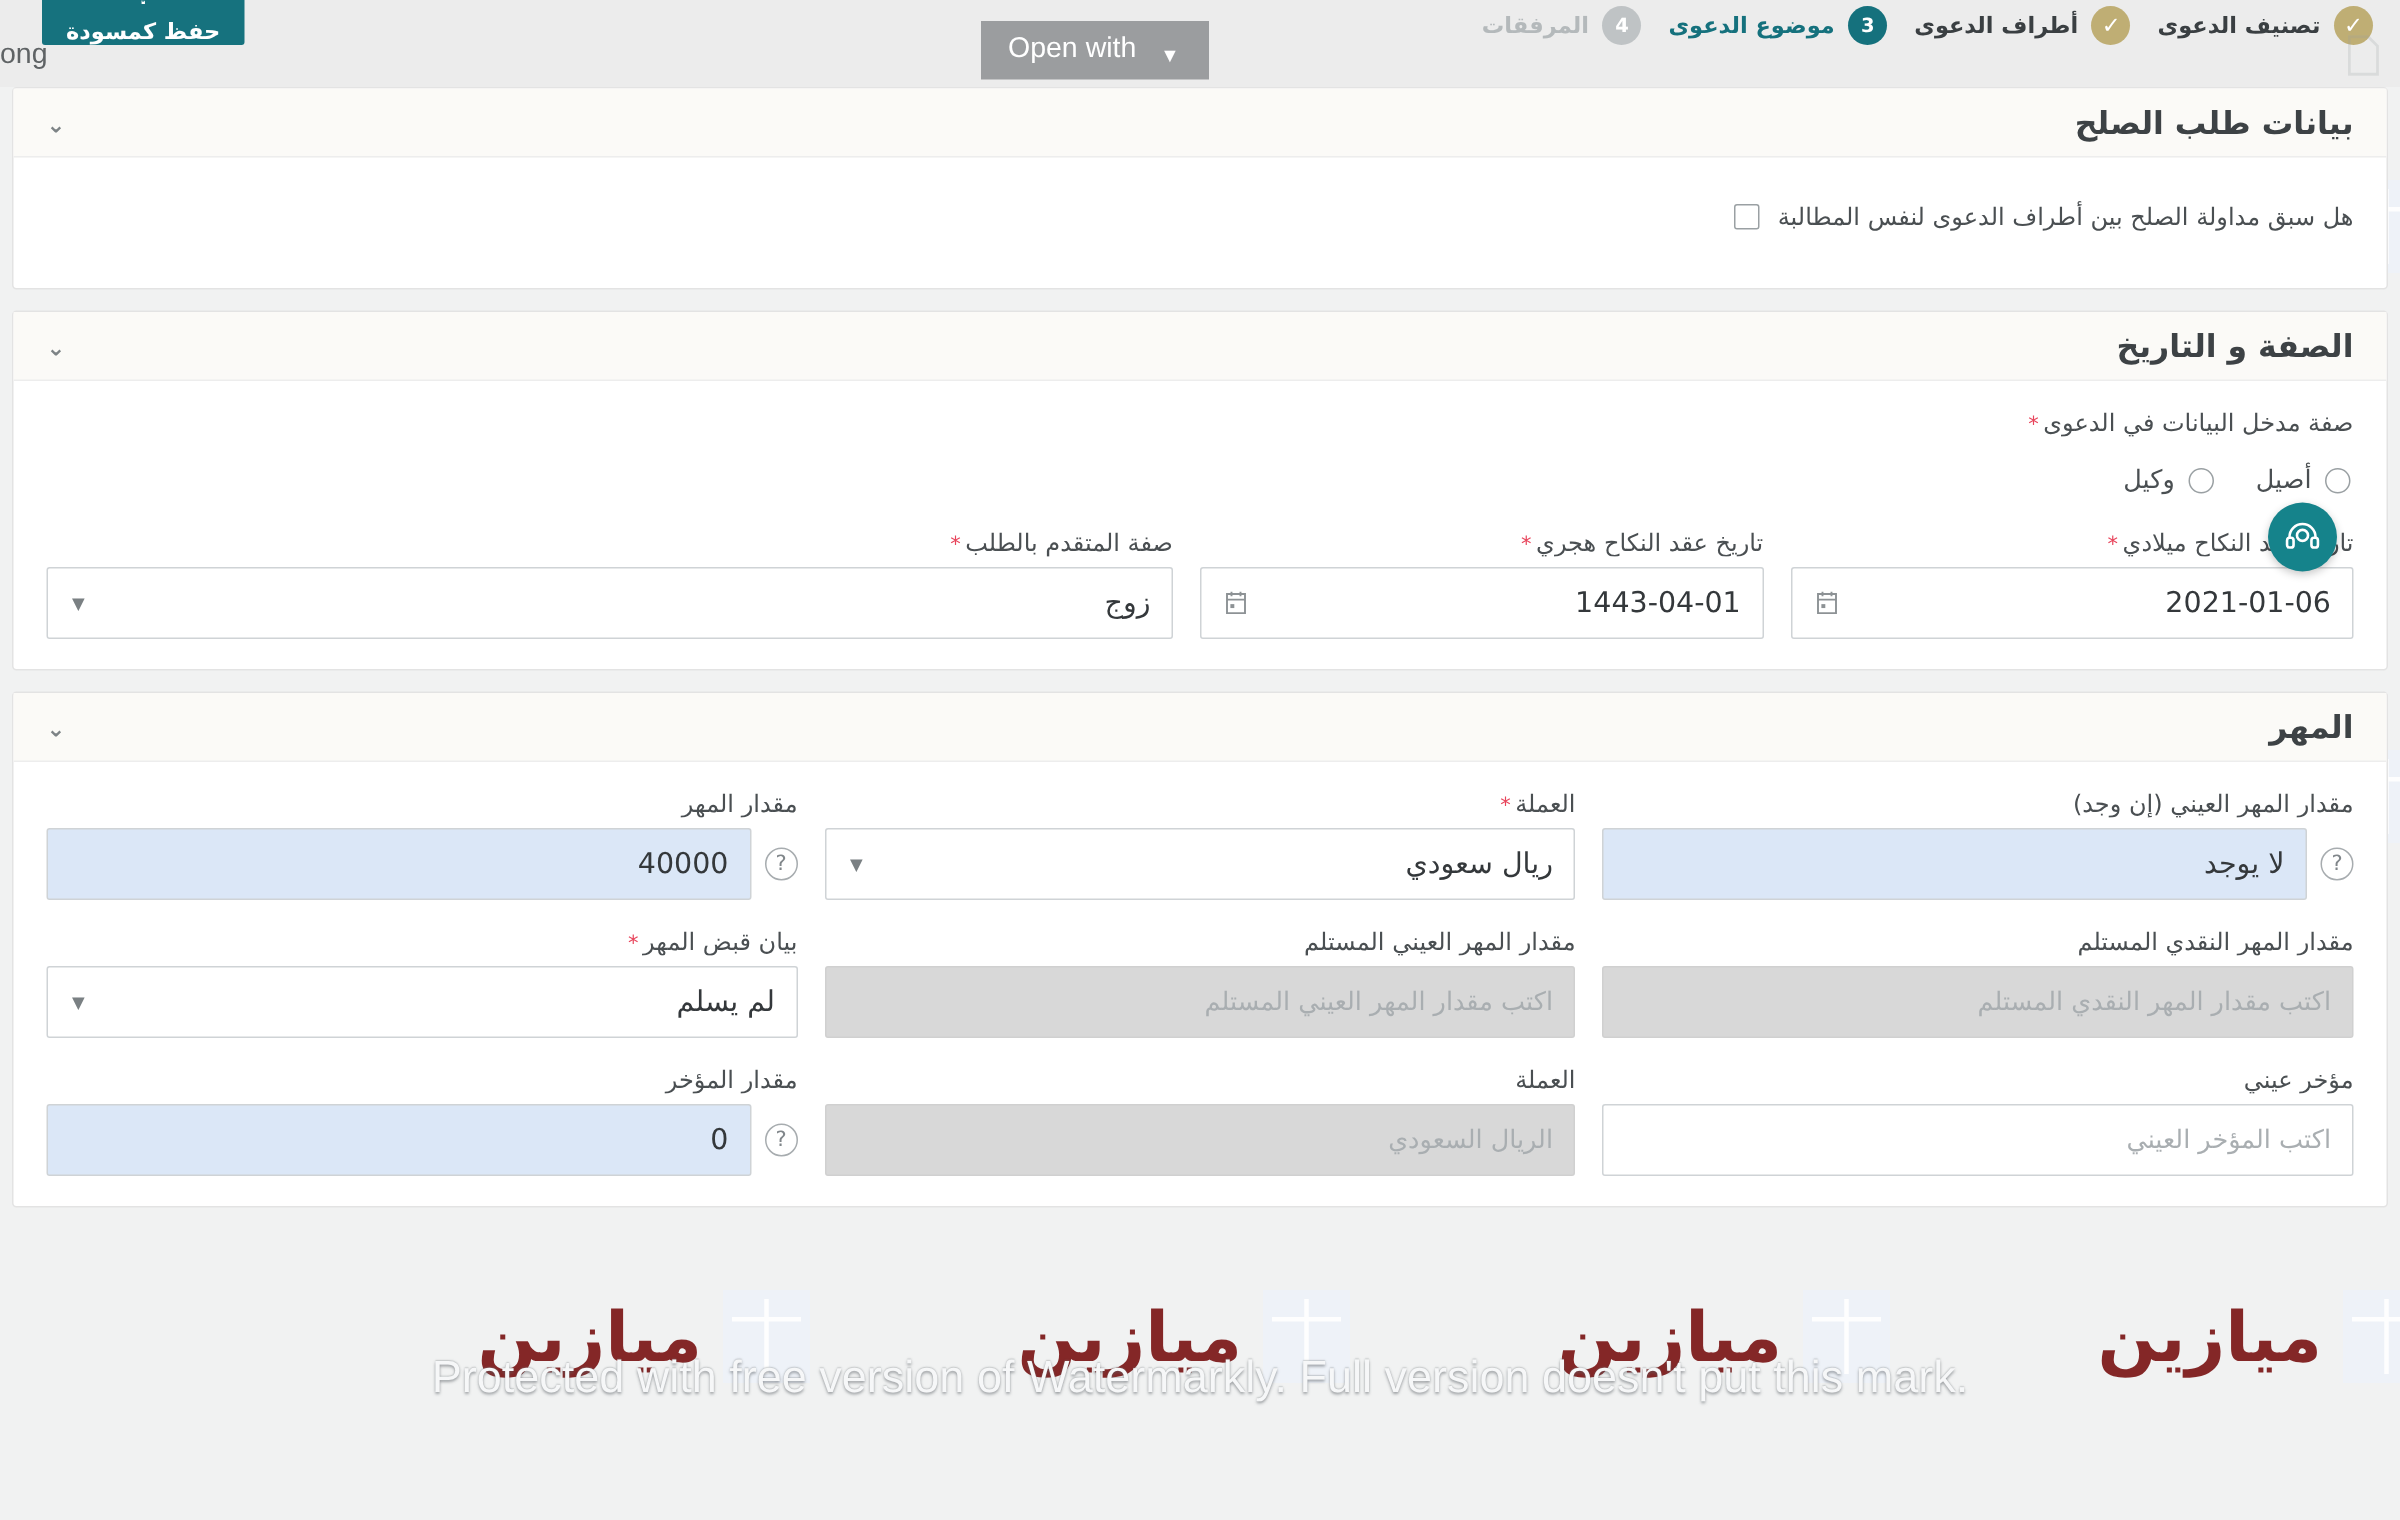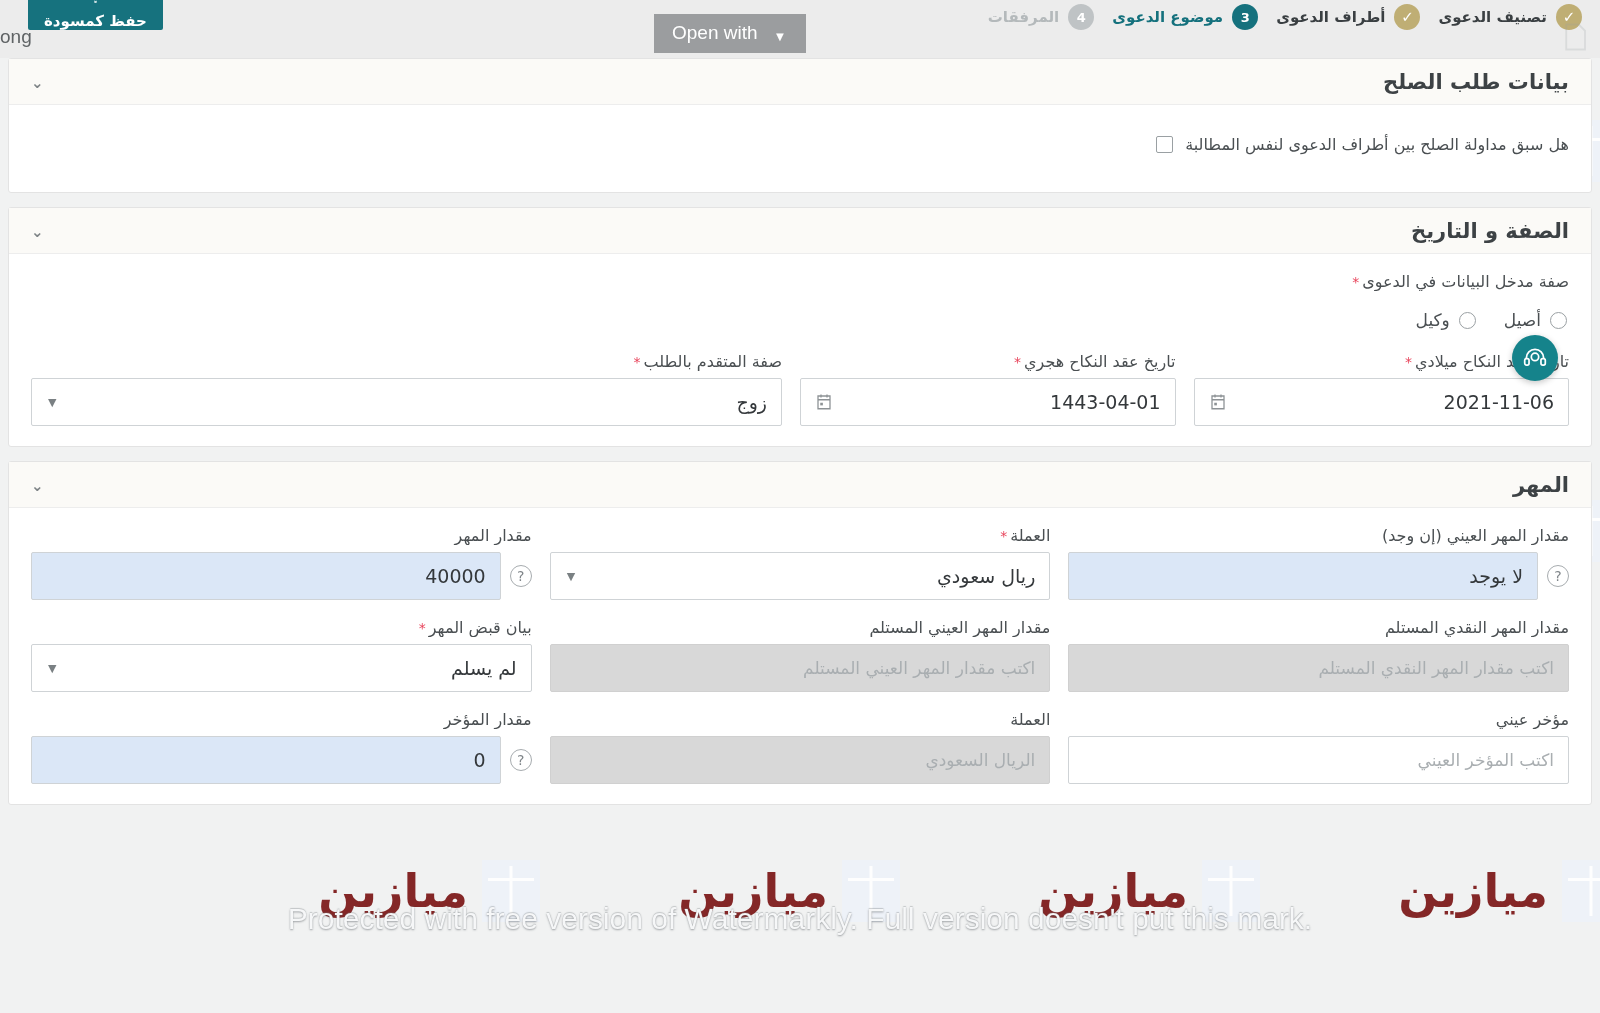--- a/index.html
+++ b/index.html
@@ -421,21 +421,21 @@
       </div>
 
       <div class="row">
 
         <div class="col">
           <span class="flabel">
             <span>تاريخ عقد النكاح ميلادي</span><span class="req">*</span>
           </span>
           <div class="ctrl-wrap">
             <div class="ctrl">
-              <span class="val">2021-11-06</span>
+              <span class="val">2021-01-06</span>
               <svg class="cal-icon" viewBox="0 0 24 24">
                 <path d="M4 4h16v17H4V4zm0 5h16M8 2v4M16 2v4" fill="none" stroke="#8d9295" stroke-width="1.7"></path>
                 <rect x="7" y="13" width="3.5" height="3.5" fill="#8d9295"></rect>
               </svg>
             </div>
           </div>
         </div>
 
         <div class="col">
           <span class="flabel">

